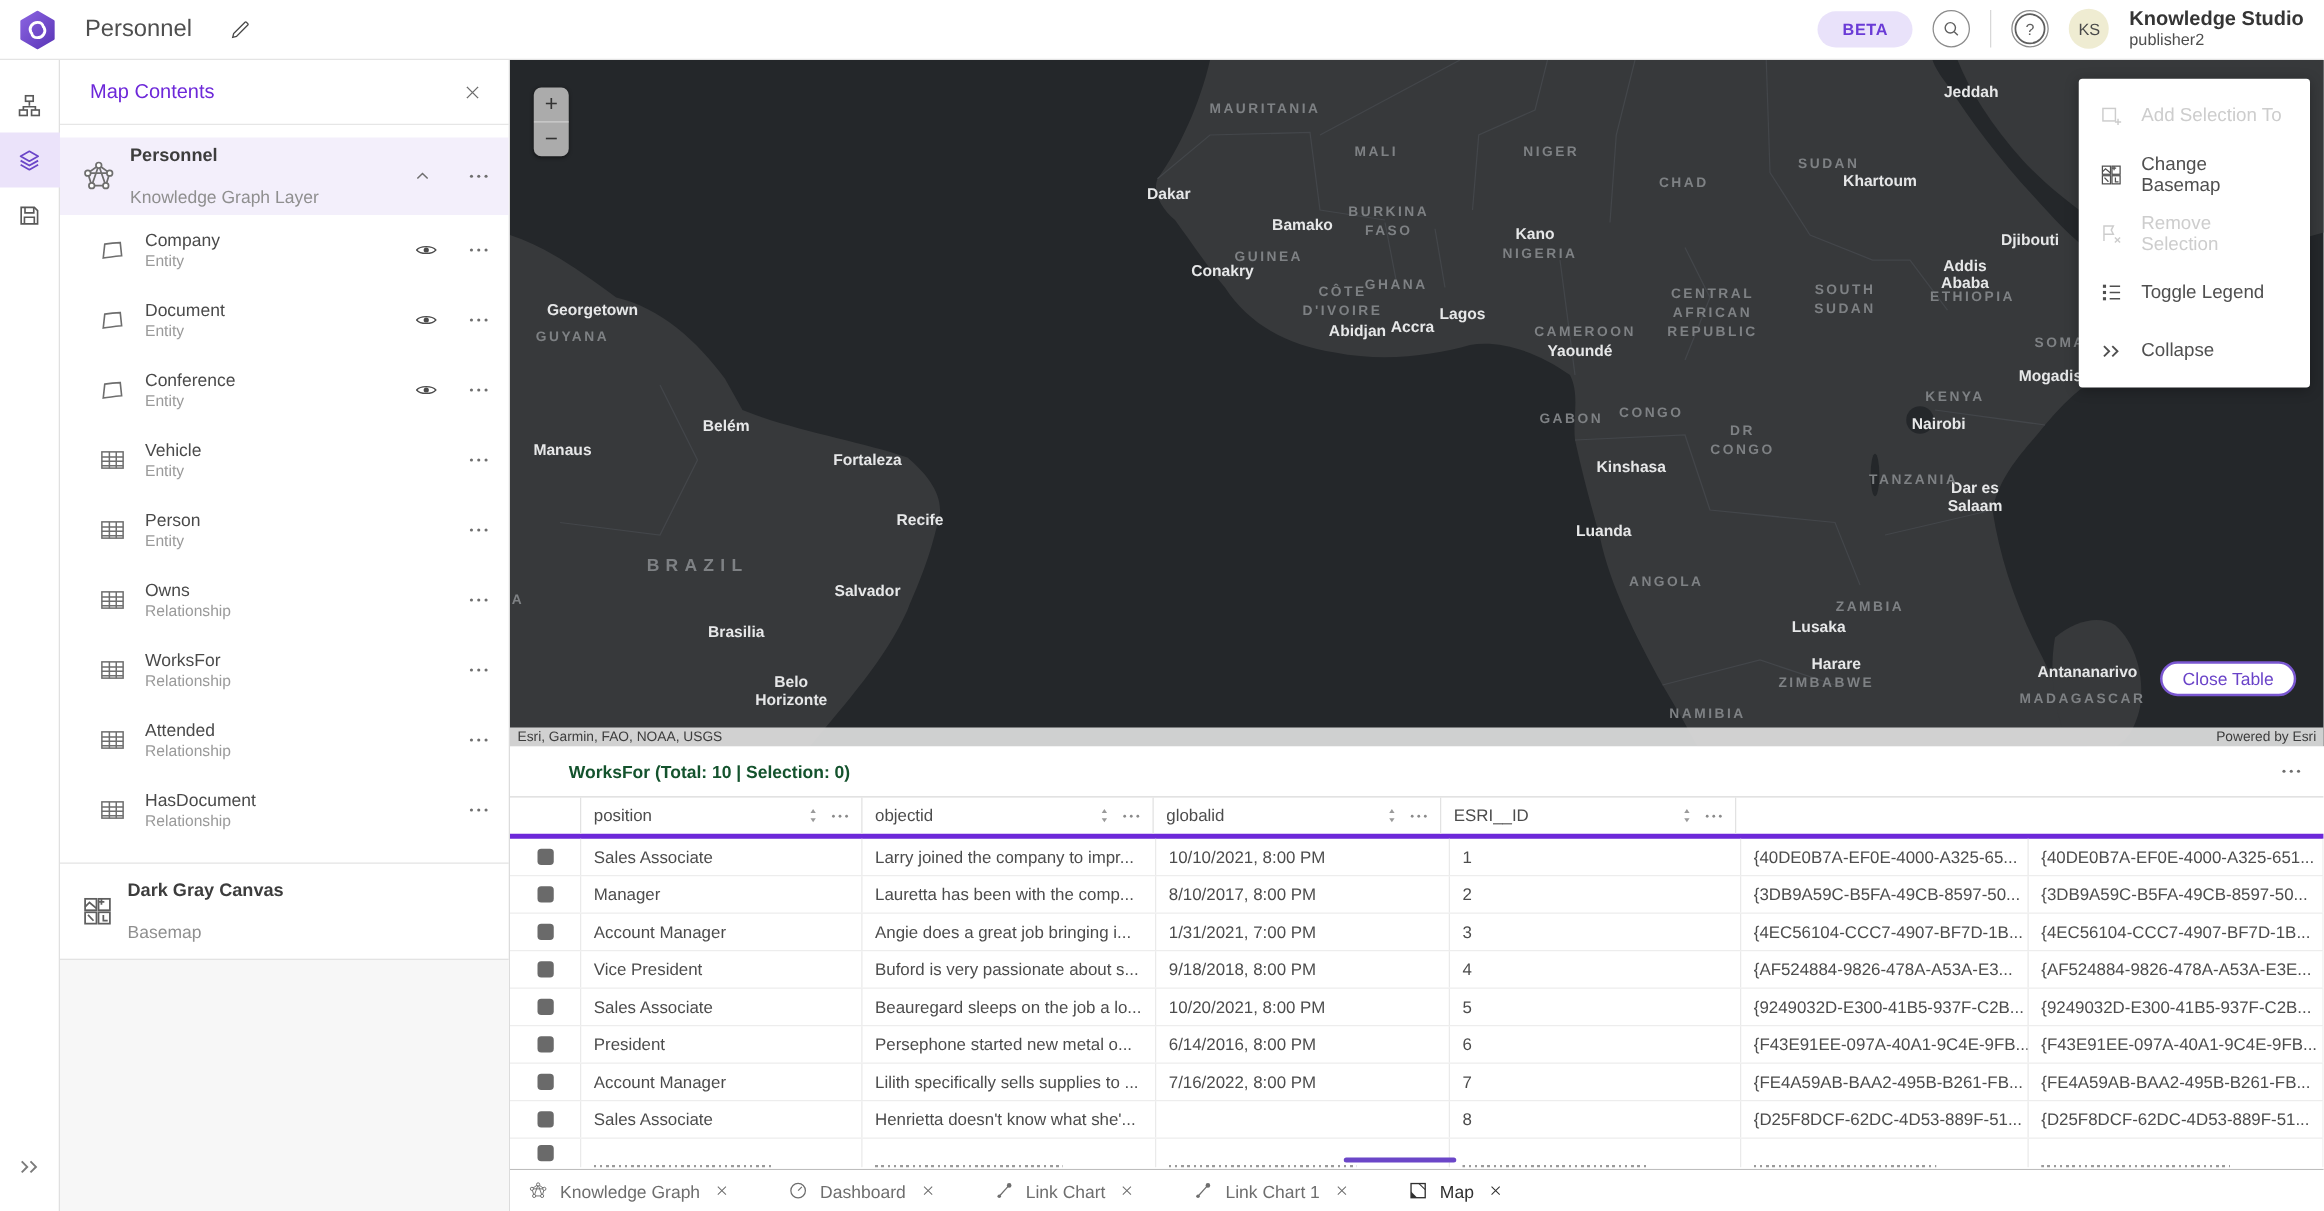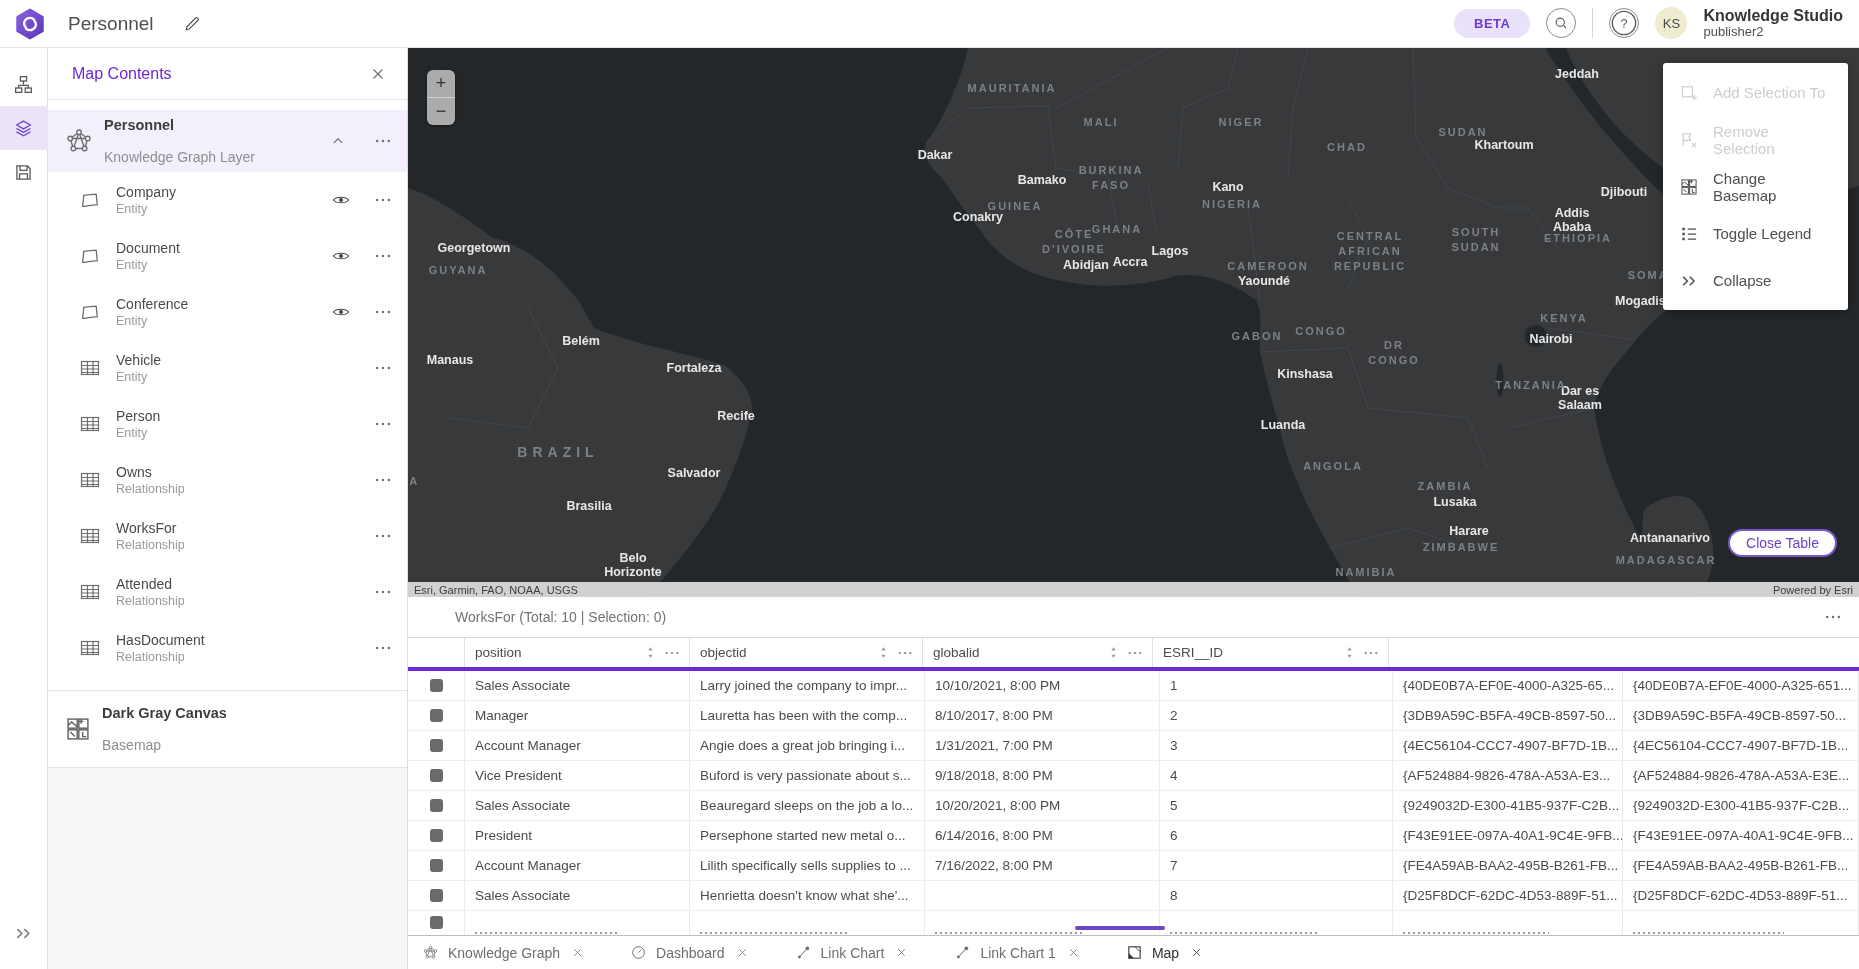--- a/index.html
+++ b/index.html
@@ -89,21 +89,21 @@
                display:flex;align-items:center;justify-content:space-between;padding:0 6px;font-size:11px;color:#3c3c3c;}
 
   .context-menu{position:absolute;left:1255px;top:15px;width:185px;background:#fff;border-radius:3px;
                 box-shadow:0 2px 10px rgba(0,0,0,.28);padding:6px 0;z-index:30;}
   .menu-item{height:47px;display:flex;align-items:center;gap:14px;padding:0 16px;font-size:15px;color:#4f4f4f;cursor:pointer;}
   .menu-item .ic{width:20px;height:20px;flex:0 0 20px;}
   .menu-item.disabled{color:#cdcdcd;cursor:default;}
 
   
   .table-sec{height:338px;flex:0 0 338px;background:#fff;position:relative;overflow:hidden;}
-  .tbl-titlebar{height:40px;display:flex;align-items:center;padding:0 16px 0 47px;font-size:14px;color:#737373;}
+  .tbl-titlebar{height:40px;display:flex;align-items:center;padding:0 16px 0 47px;font-size:14px;color:#14532d;font-weight:bold;}
   .tbl-title-dots{margin-left:auto;width:20px;height:20px;color:#6e6e6e;cursor:pointer;}
   .tbl-head{height:34px;display:flex;border-top:1px solid #d9d9d9;border-bottom:4px solid #6d28d9;box-sizing:border-box;}
   .th{display:flex;align-items:center;box-sizing:border-box;border-right:1px solid #e2e2e2;
       padding:0 8px 0 10px;font-size:13.5px;color:#4c4c4c;}
   .th .th-label{flex:1;overflow:hidden;white-space:nowrap;}
   .th .sort{width:17px;height:17px;color:#9a9a9a;cursor:pointer;}
   .th .th-dots{width:18px;height:18px;color:#8a8a8a;margin-left:4px;cursor:pointer;}
   .th.chkcol{justify-content:center;padding:0;}
   .trow{height:30px;display:flex;border-bottom:1px solid #ededed;box-sizing:border-box;cursor:default;}
   .td{display:flex;align-items:center;box-sizing:border-box;border-right:1px solid #eaeaea;
@@ -593,21 +593,21 @@
             <div class="map-label city" style="left: 897px; top: 326px;">Kinshasa</div>
             <div class="map-label city" style="left: 1172px; top: 350px;">Dar es
 Salaam</div>
             <div class="map-label city" style="left: 328px; top: 368px;">Recife</div>
             <div class="map-label city" style="left: 875px; top: 377px;">Luanda</div>
             <div class="map-label city" style="left: 286px; top: 425px;">Salvador</div>
             <div class="map-label city" style="left: 1047px; top: 454px;">Lusaka</div>
             <div class="map-label city" style="left: 181px; top: 458px;">Brasilia</div>
             <div class="map-label city" style="left: 1061px; top: 483px;">Harare</div>
             <div class="map-label city" style="left: 1262px; top: 490px;">Antananarivo</div>
-            <div class="map-label city" style="left: 225px; top: 505px; margin-top: 12px;">Belo
+            <div class="map-label city" style="left: 225px; top: 505px;">Belo
 Horizonte</div>
             <div class="map-label country" style="left: 604px; top: 40px;">MAURITANIA</div>
             <div class="map-label country" style="left: 693px; top: 74px;">MALI</div>
             <div class="map-label country" style="left: 833px; top: 74px;">NIGER</div>
             <div class="map-label country" style="left: 1055px; top: 84px;">SUDAN</div>
             <div class="map-label country" style="left: 939px; top: 99px;">CHAD</div>
             <div class="map-label country" style="left: 703px; top: 130px;">BURKINA
 FASO</div>
             <div class="map-label country" style="left: 824px; top: 156px;">NIGERIA</div>
             <div class="map-label country" style="left: 607px; top: 158px;">GUINEA</div>
@@ -625,21 +625,21 @@
             <div class="map-label country" style="left: 1252px; top: 227px;">SOMALIA</div>
             <div class="map-label country" style="left: 1156px; top: 270px;">KENYA</div>
             <div class="map-label country" style="left: 913px; top: 283px;">CONGO</div>
             <div class="map-label country" style="left: 849px; top: 288px;">GABON</div>
             <div class="map-label country" style="left: 986px; top: 305px;">DR
 CONGO</div>
             <div class="map-label country" style="left: 1123px; top: 337px;">TANZANIA</div>
             <div class="map-label country lg" style="left: 150px; top: 404px;">BRAZIL</div>
             <div class="map-label country" style="left: 925px; top: 418px;">ANGOLA</div>
             <div class="map-label country" style="left: -18px; top: 433px;">BOLIVIA</div>
-            <div class="map-label country" style="left: 1037px; top: 438px;">ZAMBIA</div>
+            <div class="map-label country" style="left: 1088px; top: 438px;">ZAMBIA</div>
             <div class="map-label country" style="left: 1053px; top: 499px;">ZIMBABWE</div>
             <div class="map-label country" style="left: 1258px; top: 512px;">MADAGASCAR</div>
             <div class="map-label country" style="left: 958px; top: 524px;">NAMIBIA</div>
           </div>
         <div class="zoomctl">
           <div class="zoombtn">+</div>
           <div class="zoombtn">−</div>
         </div>
         <button class="close-table">Close Table</button>
         <div class="attribution">
@@ -653,44 +653,44 @@
             <span class=" ic">
               <svg viewBox="0 0 24 24">
                 <g fill="none" stroke="currentColor" stroke-width="1.4">
                   <rect x="4" y="4.5" width="12" height="12"></rect>
                   <path d="M18.5 14.5v6M15.5 17.5h6"></path>
                 </g>
               </svg>
             </span>
             <span>Add Selection To</span>
           </div>
-          <div class="menu-item disabled">
-            <span class=" ic">
-              <svg viewBox="0 0 24 24">
-                <g fill="none" stroke="currentColor" stroke-width="1.4">
-                  <path d="M5 4.5h9l-2 4 2 4H5zM5 4.5V19"></path>
-                  <path d="M15.5 15.5l5 5M20.5 15.5l-5 5"></path>
-                </g>
-              </svg>
-            </span>
-            <span>Remove Selection</span>
-          </div>
           <div class="menu-item">
             <span class=" ic">
               <svg viewBox="0 0 24 24">
                 <g fill="none" stroke="currentColor" stroke-width="1.2">
                   <rect x="3.5" y="3.5" width="7.8" height="7.8"></rect>
                   <rect x="12.7" y="3.5" width="7.8" height="7.8"></rect>
                   <rect x="3.5" y="12.7" width="7.8" height="7.8"></rect>
                   <rect x="12.7" y="12.7" width="7.8" height="7.8"></rect>
                   <path d="M3.5 9l3-3 4.8 4M14.7 3.5v4m-2-2h4M5.5 14.5l3.8 4M16 14.5v4h3"></path>
                 </g>
               </svg>
             </span>
             <span>Change Basemap</span>
+          </div>
+          <div class="menu-item disabled">
+            <span class=" ic">
+              <svg viewBox="0 0 24 24">
+                <g fill="none" stroke="currentColor" stroke-width="1.4">
+                  <path d="M5 4.5h9l-2 4 2 4H5zM5 4.5V19"></path>
+                  <path d="M15.5 15.5l5 5M20.5 15.5l-5 5"></path>
+                </g>
+              </svg>
+            </span>
+            <span>Remove Selection</span>
           </div>
           <div class="menu-item">
             <span class=" ic">
               <svg viewBox="0 0 24 24">
                 <g fill="currentColor">
                   <rect x="4" y="4.5" width="3" height="3"></rect>
                   <rect x="4" y="10.5" width="3" height="3"></rect>
                   <rect x="4" y="16.5" width="3" height="3"></rect>
                 </g>
                 <g stroke="currentColor" stroke-width="1.5">

